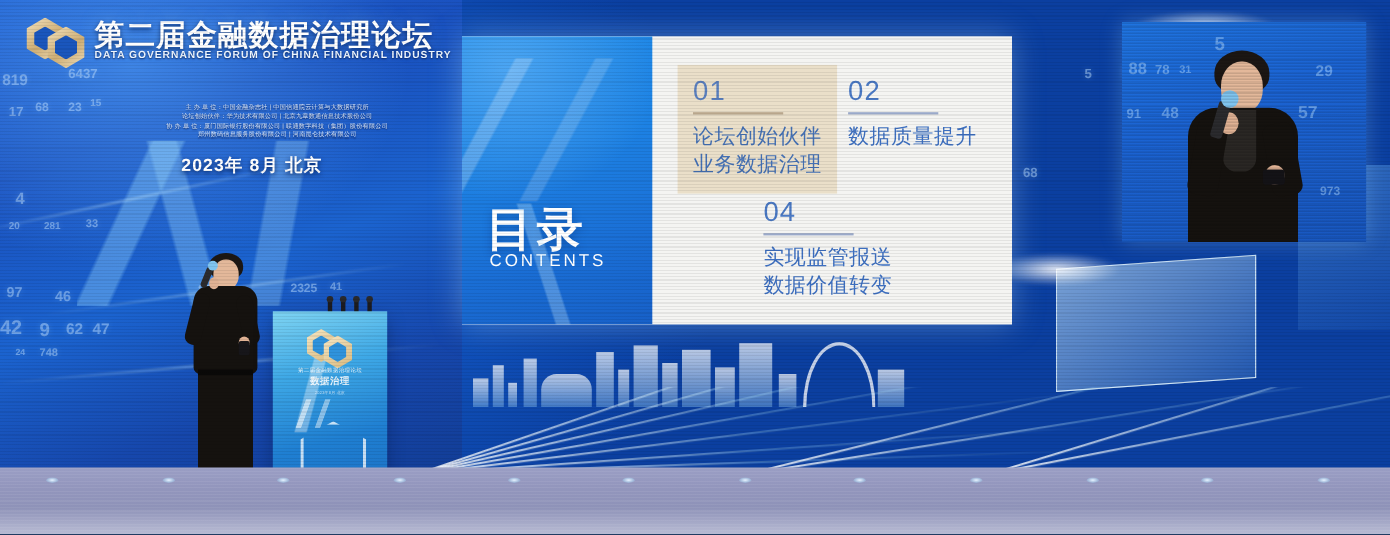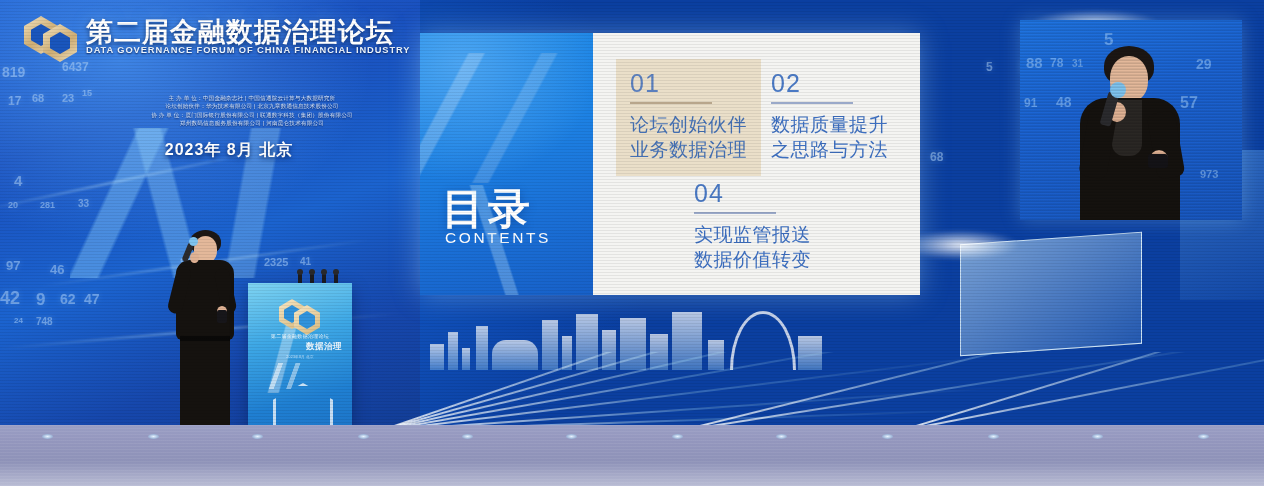--- a/index.html
+++ b/index.html
@@ -121,21 +121,21 @@
   .pod-logo{position:absolute;left:31px;top:14px;width:42px;height:34px;}
   .pod-hex{position:absolute;width:26px;height:30px;
     background:linear-gradient(145deg,#f7e8c6,#d8b87c);
     clip-path:polygon(50% 0%,100% 26%,100% 74%,50% 100%,0% 74%,0% 26%);}
   .pod-hex:before{content:"";position:absolute;left:5px;top:6px;right:5px;bottom:6px;
     background:#2f93dd;clip-path:polygon(50% 0%,100% 26%,100% 74%,50% 100%,0% 74%,0% 26%);}
   .pod-hex.a{left:0;top:2px;}
   .pod-hex.b{left:15px;top:8px;}
   .pod-t1{position:absolute;left:10px;top:50px;width:84px;text-align:center;color:#fff;font-size:5px;
     letter-spacing:.3px;opacity:.92;}
-  .pod-t2{position:absolute;left:10px;top:58px;width:84px;text-align:right;color:#fff;font-size:8.5px;
+  .pod-t2{position:absolute;left:10px;top:58px;width:84px;text-align:center;color:#fff;font-size:8.5px;
     font-weight:700;letter-spacing:.5px;opacity:.9;}
   .pod-t3{position:absolute;left:10px;top:72px;width:84px;text-align:center;color:#dff0ff;font-size:3.6px;
     letter-spacing:.2px;opacity:.85;}
   .pod-calli{position:absolute;left:16px;top:80px;width:60px;height:26px;
     background:linear-gradient(110deg,rgba(255,255,255,0) 0 20%,rgba(255,255,255,.55) 21% 27%,rgba(255,255,255,0) 28% 45%,rgba(255,255,255,.45) 46% 52%,rgba(255,255,255,0) 53%);
     filter:blur(.3px);}
   .pod-bighex{position:absolute;left:25px;top:100px;width:54px;height:58px;
     border:3px solid rgba(255,255,255,.75);
     clip-path:polygon(50% 0%,100% 26%,100% 74%,50% 100%,0% 74%,0% 26%);}
   .pod-mics{position:absolute;left:296px;top:268px;width:52px;height:18px;}
@@ -313,21 +313,20 @@
           <div>论坛创始伙伴</div>
           <div>业务数据治理</div>
         </div>
       </div>
 
       <div class="item two">
         <div class="num">02</div>
         <div class="rule"></div>
         <div class="txt">
           <div>数据质量提升</div>
-          <div>之思路与方法</div>
         </div>
       </div>
 
       <div class="item three">
         <div class="num">04</div>
         <div class="rule"></div>
         <div class="txt">
           <div>实现监管报送</div>
           <div>数据价值转变</div>
         </div>

